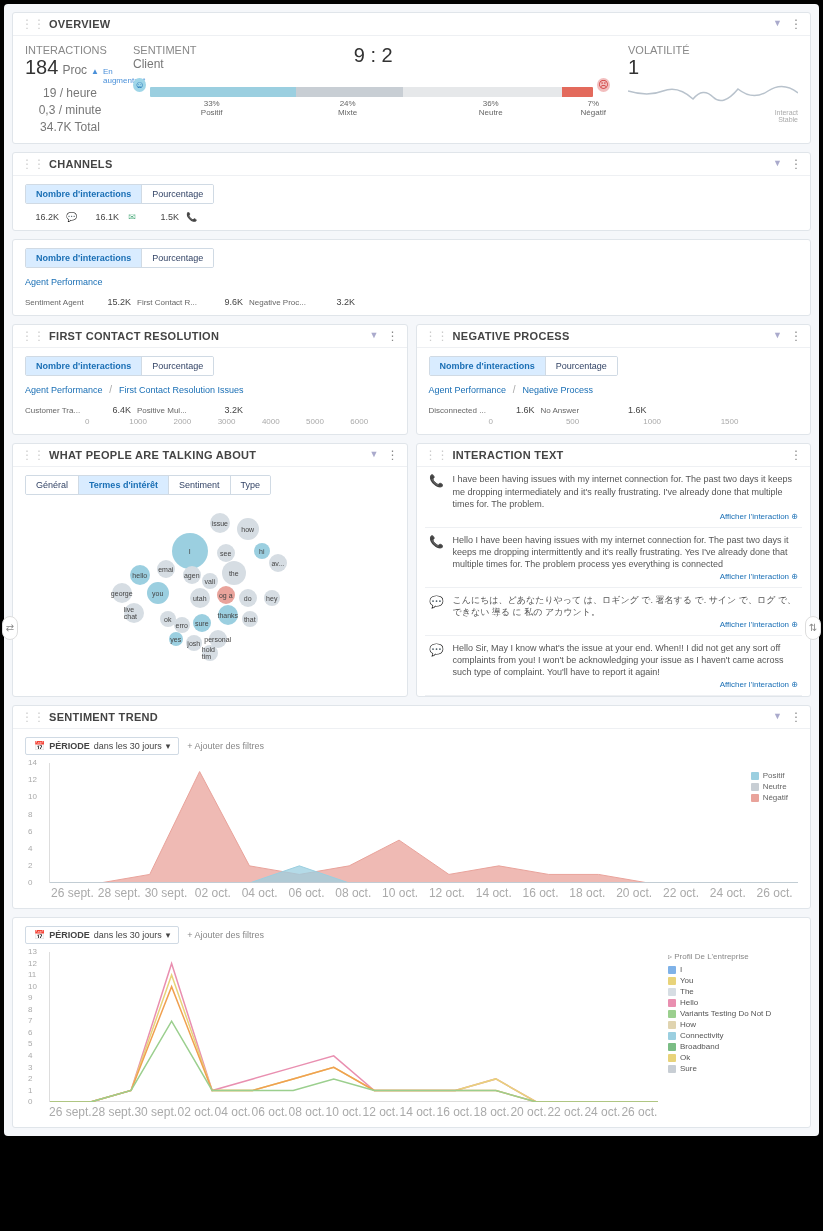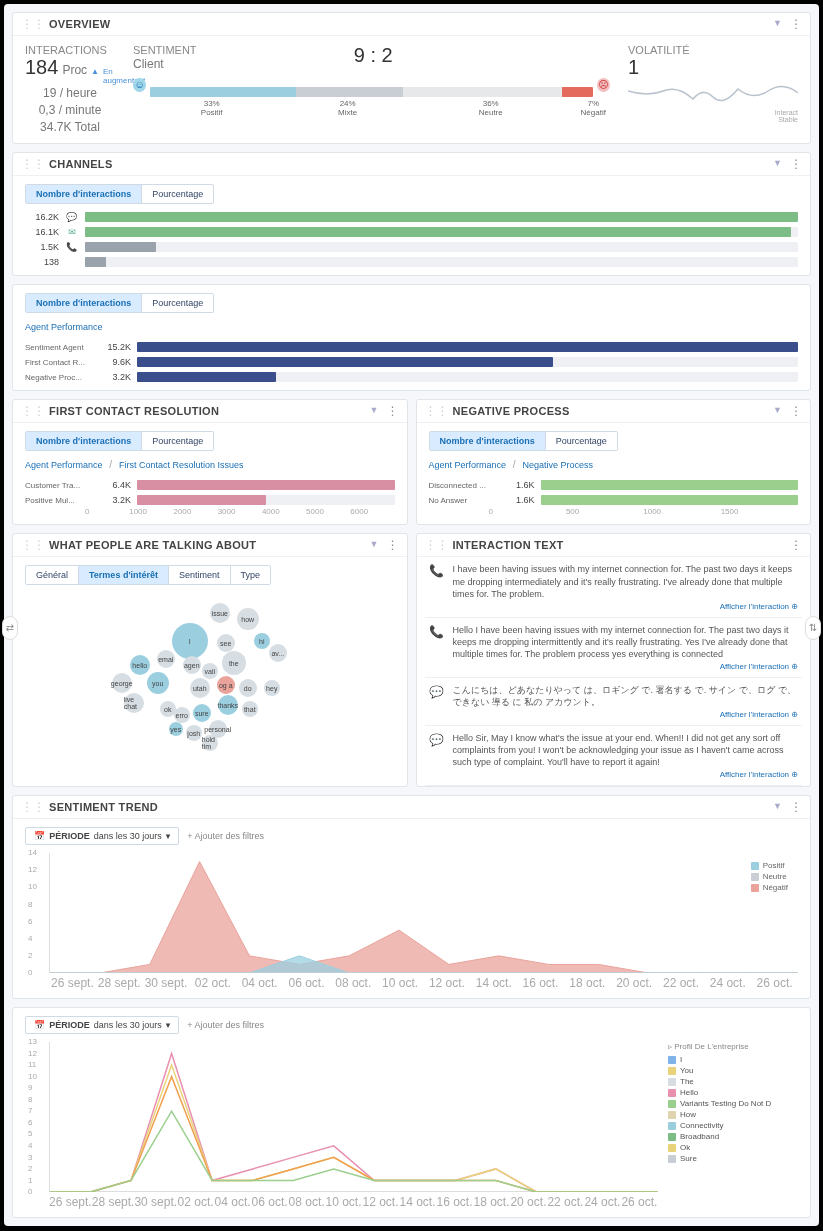--- a/index.html
+++ b/index.html
@@ -23,21 +23,21 @@
 .ov-big { font-size: 20px; color: #333; font-weight: 400; }
 .ov-small { font-size: 12px; color: #777; line-height: 1.4; text-align: center; }
 .trend-up { color: #4a90d9; font-size: 8px; }
 .sentiment-bar { display: flex; height: 10px; width: 100%; border-radius: 1px; overflow: hidden; margin-top: 14px; }
 .sentiment-labels { display: flex; width: 100%; font-size: 8px; color: #666; margin-top: 2px; }
 .sentiment-labels > div { text-align: center; }
 .face { display:inline-flex; align-items:center; justify-content:center; width:14px; height:14px; border-radius:50%; font-size:10px; }
 .face.happy { background:#9fd6e8; color:#1a6fb5; }
 .face.sad { background:#f2bebe; color:#c33; }
 .ratio { font-size: 20px; color: #333; text-align: right; }
-.channels-list, .bars-list { display: flex; flex-direction: column; gap: 5px; }
+.channels-list, .bars-list { display: flex; flex-direction: row; }
 .ch-row { display: flex; align-items: center; gap: 6px; font-size: 9px; }
 .ch-val { width: 34px; text-align: right; color: #444; }
 .ch-icon { width: 14px; text-align: center; color:#4aab7b; }
 .ch-bar { flex: 1; height: 10px; background: #eef0f3; border-radius: 1px; position: relative; }
 .ch-fill { height: 100%; border-radius: 1px; }
 .link { color: #1a6fb5; font-size: 9px; }
 .crumb-sep { color: #aaa; margin: 0 4px; }
 .two-col { display: flex; gap: 8px; }
 .two-col > .panel { flex: 1; }
 .axis { display: flex; font-size: 8px; color: #aaa; margin-left: 60px; gap: 0; margin-top: 2px; }
@@ -161,27 +161,20 @@
               <div class="ch-fill" style="width:99%;background:#7bbd85"></div>
             </div>
           </div>
           <div class="ch-row">
             <span class="ch-val">1.5K</span>
     <span class="ch-icon">📞</span>
     <div class="ch-bar">
               <div class="ch-fill" style="width:10%;background:#9aa3ab"></div>
             </div>
           </div>
-          <div class="ch-row">
-            <span class="ch-val">138</span>
-    <span class="ch-icon"></span>
-    <div class="ch-bar">
-              <div class="ch-fill" style="width:3%;background:#9aa3ab"></div>
-            </div>
-          </div>
         </div>
     </div>
   </div>
 
   <div class="panel">
     <div class="panel-body">
       <div class="tabs">
         <div class="tab active">Nombre d'interactions</div>
         <div class="tab">Pourcentage</div>
       </div>

